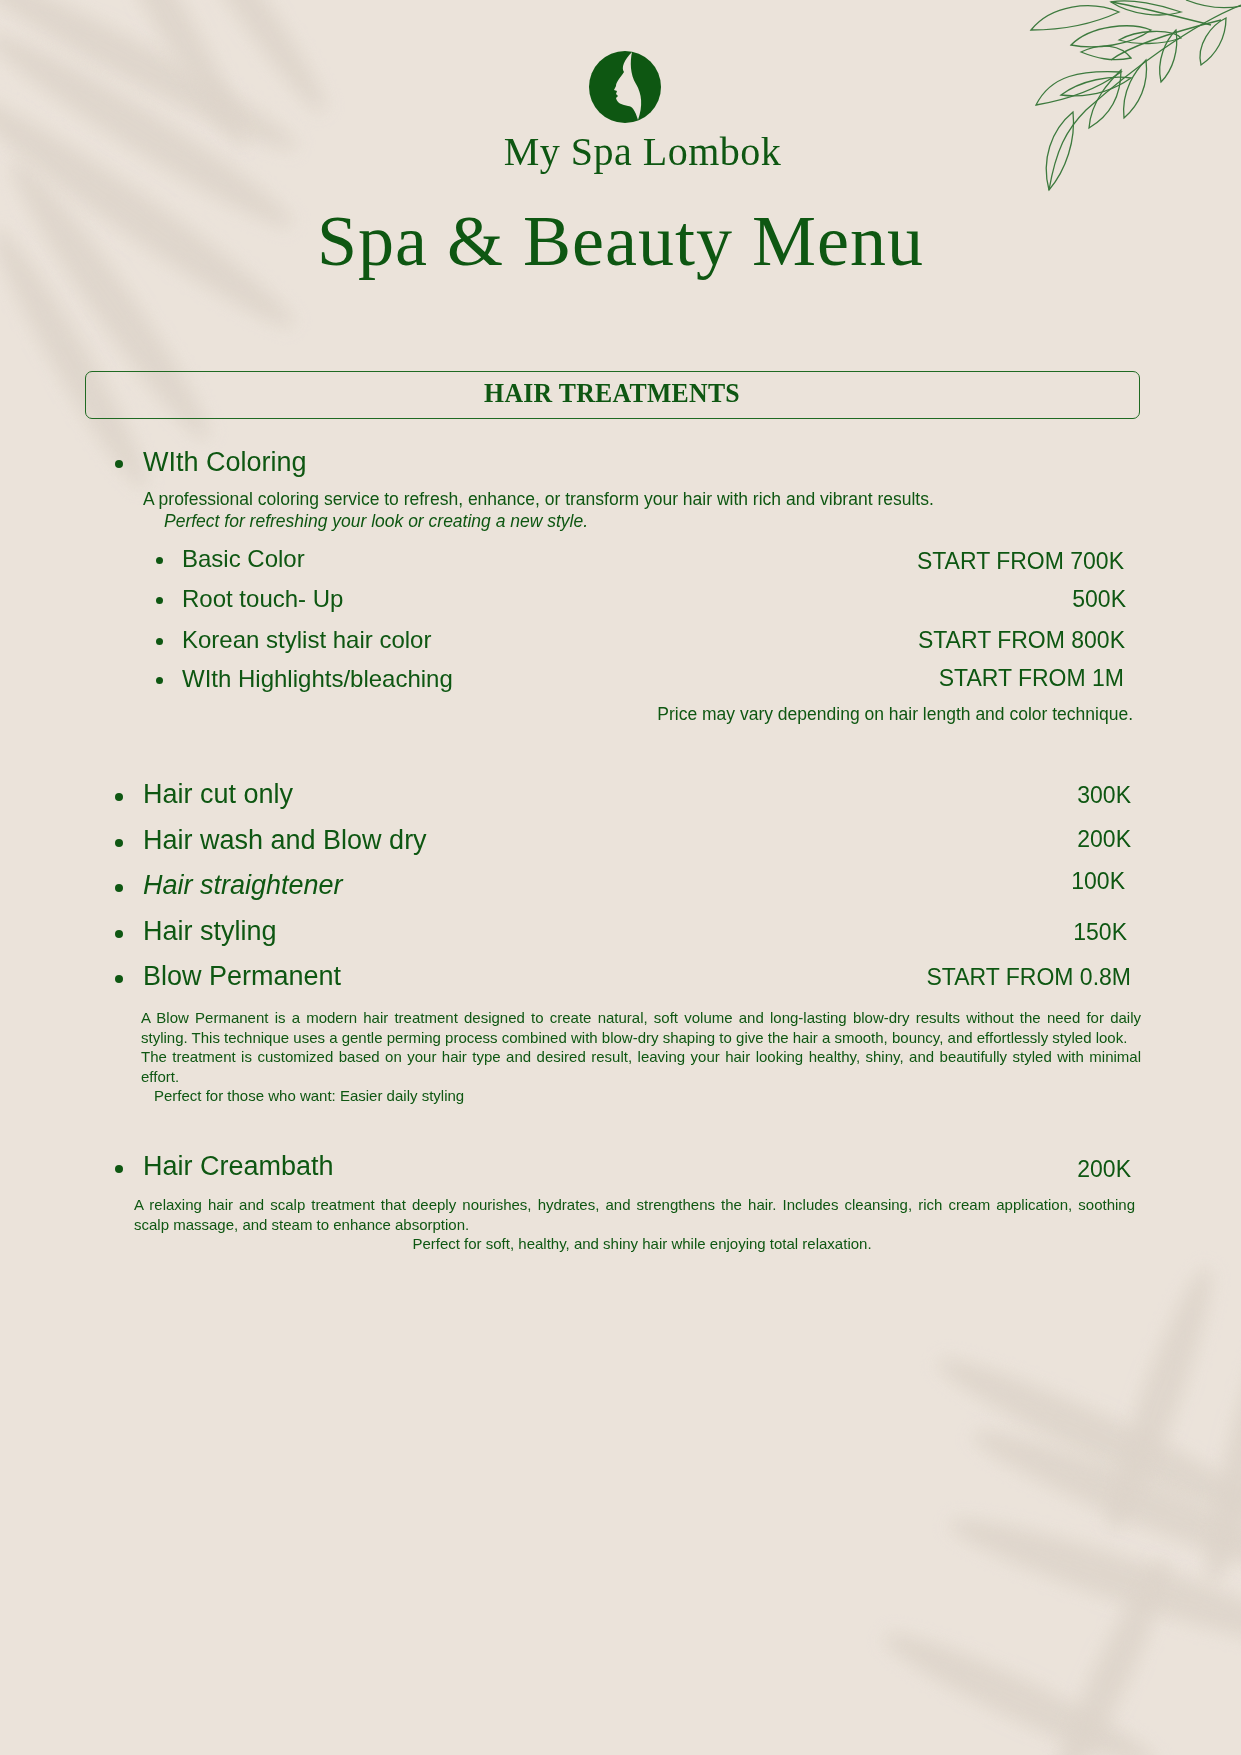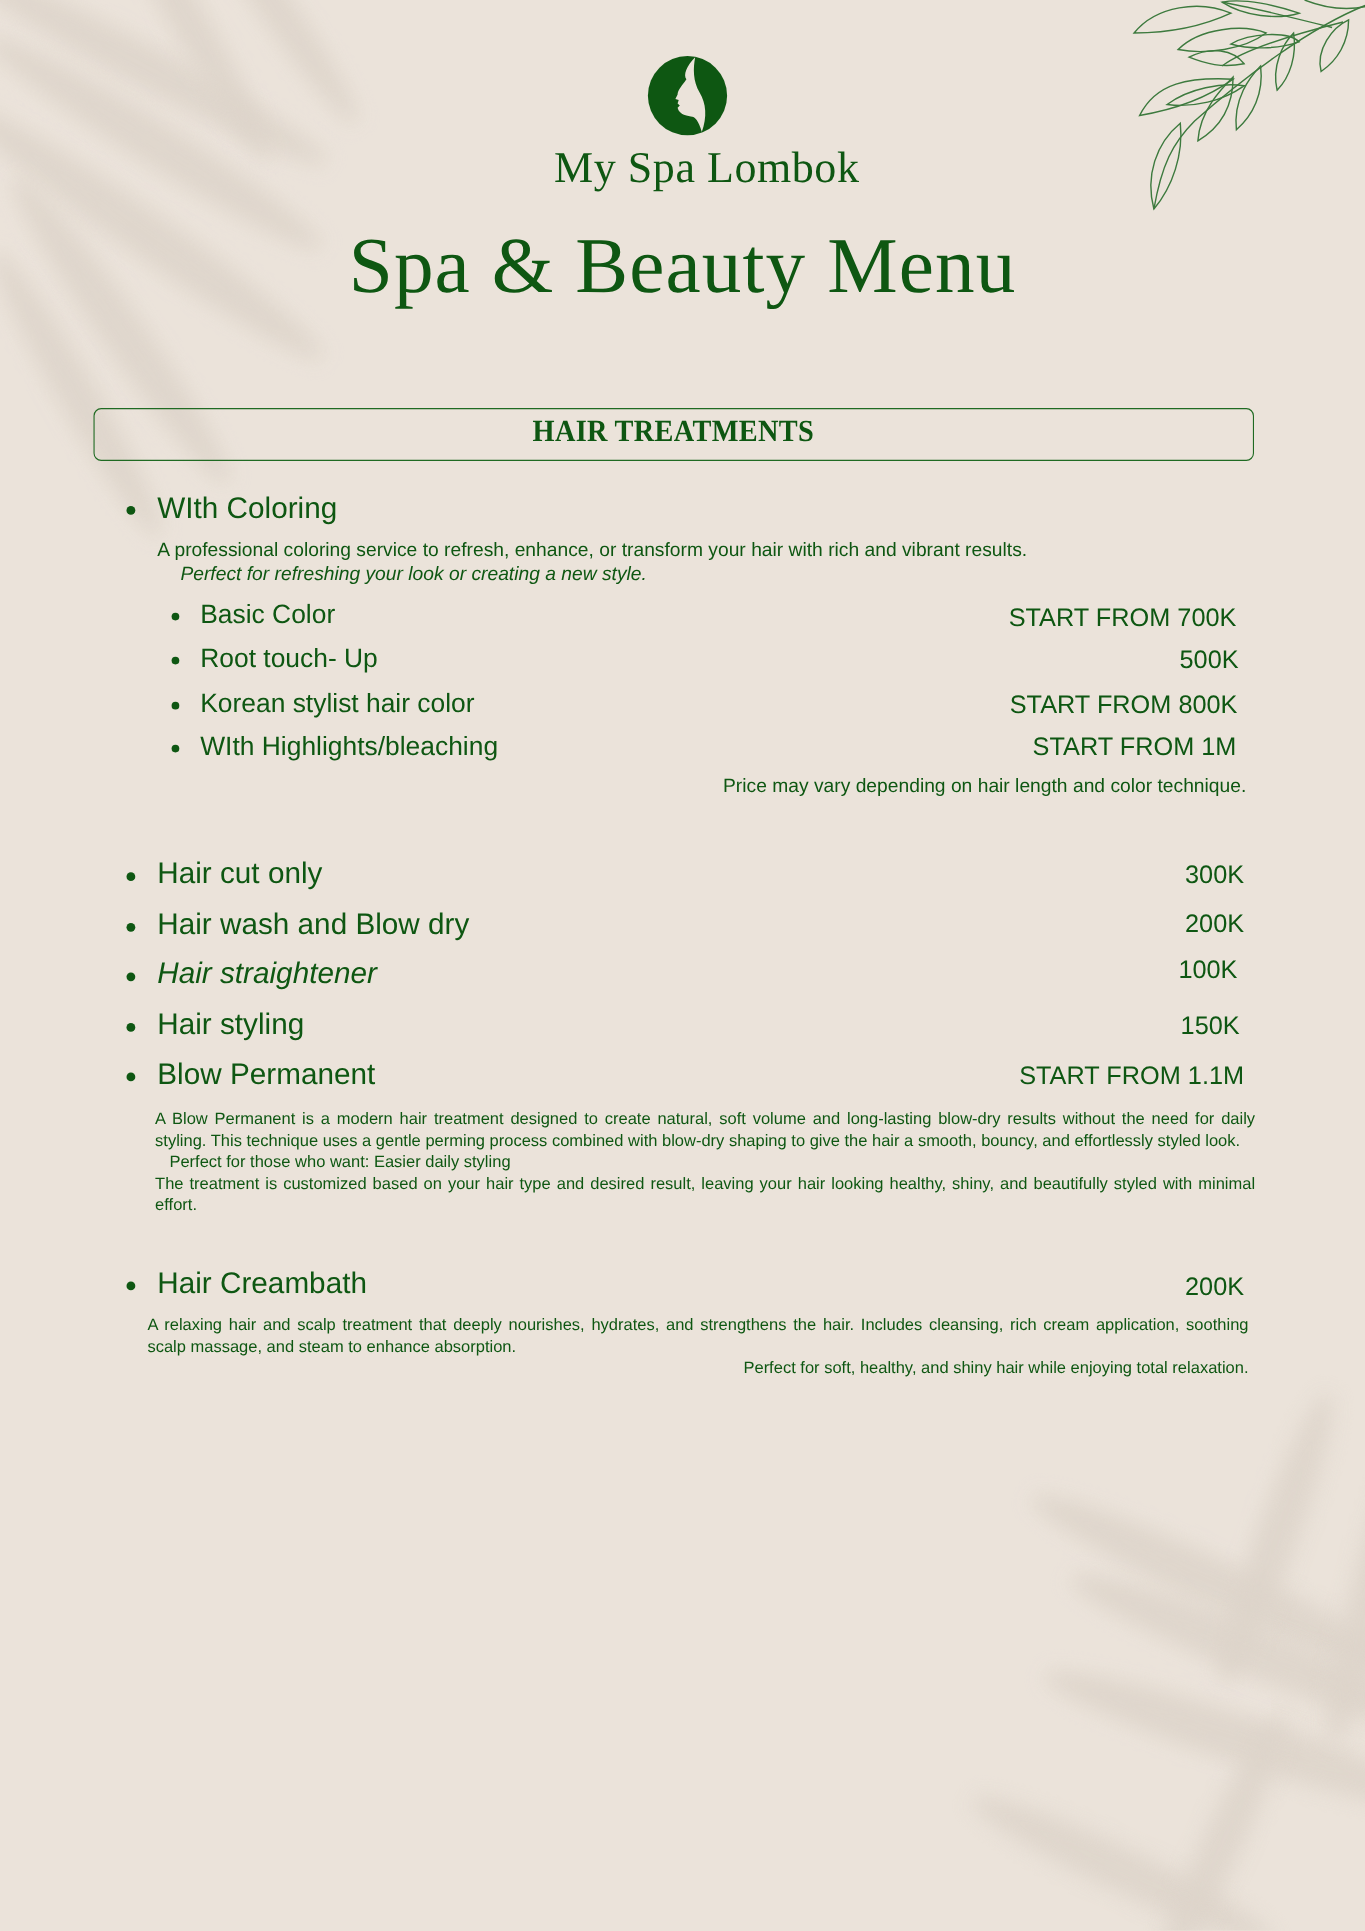--- a/index.html
+++ b/index.html
@@ -144,30 +144,30 @@
   <div class="abs price" style="right:116px;top:868px;">100K</div>
 </div>
 <div>
   <div class="bullet" style="left:115px;top:930px;"></div>
   <div class="abs item-name" style="left:143px;top:916px;">Hair styling</div>
   <div class="abs price" style="right:114px;top:919px;">150K</div>
 </div>
 <div>
   <div class="bullet" style="left:115px;top:975px;"></div>
   <div class="abs item-name" style="left:143px;top:961px;">Blow Permanent</div>
-  <div class="abs price" style="right:110px;top:964px;">START FROM 1.1M</div>
+  <div class="abs price" style="right:110px;top:964px;">START FROM 0.8M</div>
 </div>
 
 <div class="abs desc-small" style="left:141px;top:1008px;width:1000px;">
   <div>A Blow Permanent is a modern hair treatment designed to create natural, soft volume and long-lasting blow-dry results without the need for daily styling. This technique uses a gentle perming process combined with blow-dry shaping to give the hair a smooth, bouncy, and effortlessly styled look.</div>
+  <div>The treatment is customized based on your hair type and desired result, leaving your hair looking healthy, shiny, and beautifully styled with minimal effort.</div>
   <div style="padding-left:13px;text-align:left;">Perfect for those who want: Easier daily styling</div>
-  <div>The treatment is customized based on your hair type and desired result, leaving your hair looking healthy, shiny, and beautifully styled with minimal effort.</div>
 </div>
 
 <div>
   <div class="bullet" style="left:115px;top:1165px;"></div>
   <div class="abs item-name" style="left:143px;top:1151px;">Hair Creambath</div>
   <div class="abs price" style="right:110px;top:1156px;">200K</div>
 </div>
 <div class="abs desc-small" style="left:134px;top:1195px;width:1001px;">
   <div>A relaxing hair and scalp treatment that deeply nourishes, hydrates, and strengthens the hair. Includes cleansing, rich cream application, soothing scalp massage, and steam to enhance absorption.</div>
-  <div style="padding-left:15px;text-align:right;">Perfect for soft, healthy, and shiny hair while enjoying total relaxation.</div>
+  <div style="padding-left:15px;text-align:center;">Perfect for soft, healthy, and shiny hair while enjoying total relaxation.</div>
 </div>
 
 </body></html>

